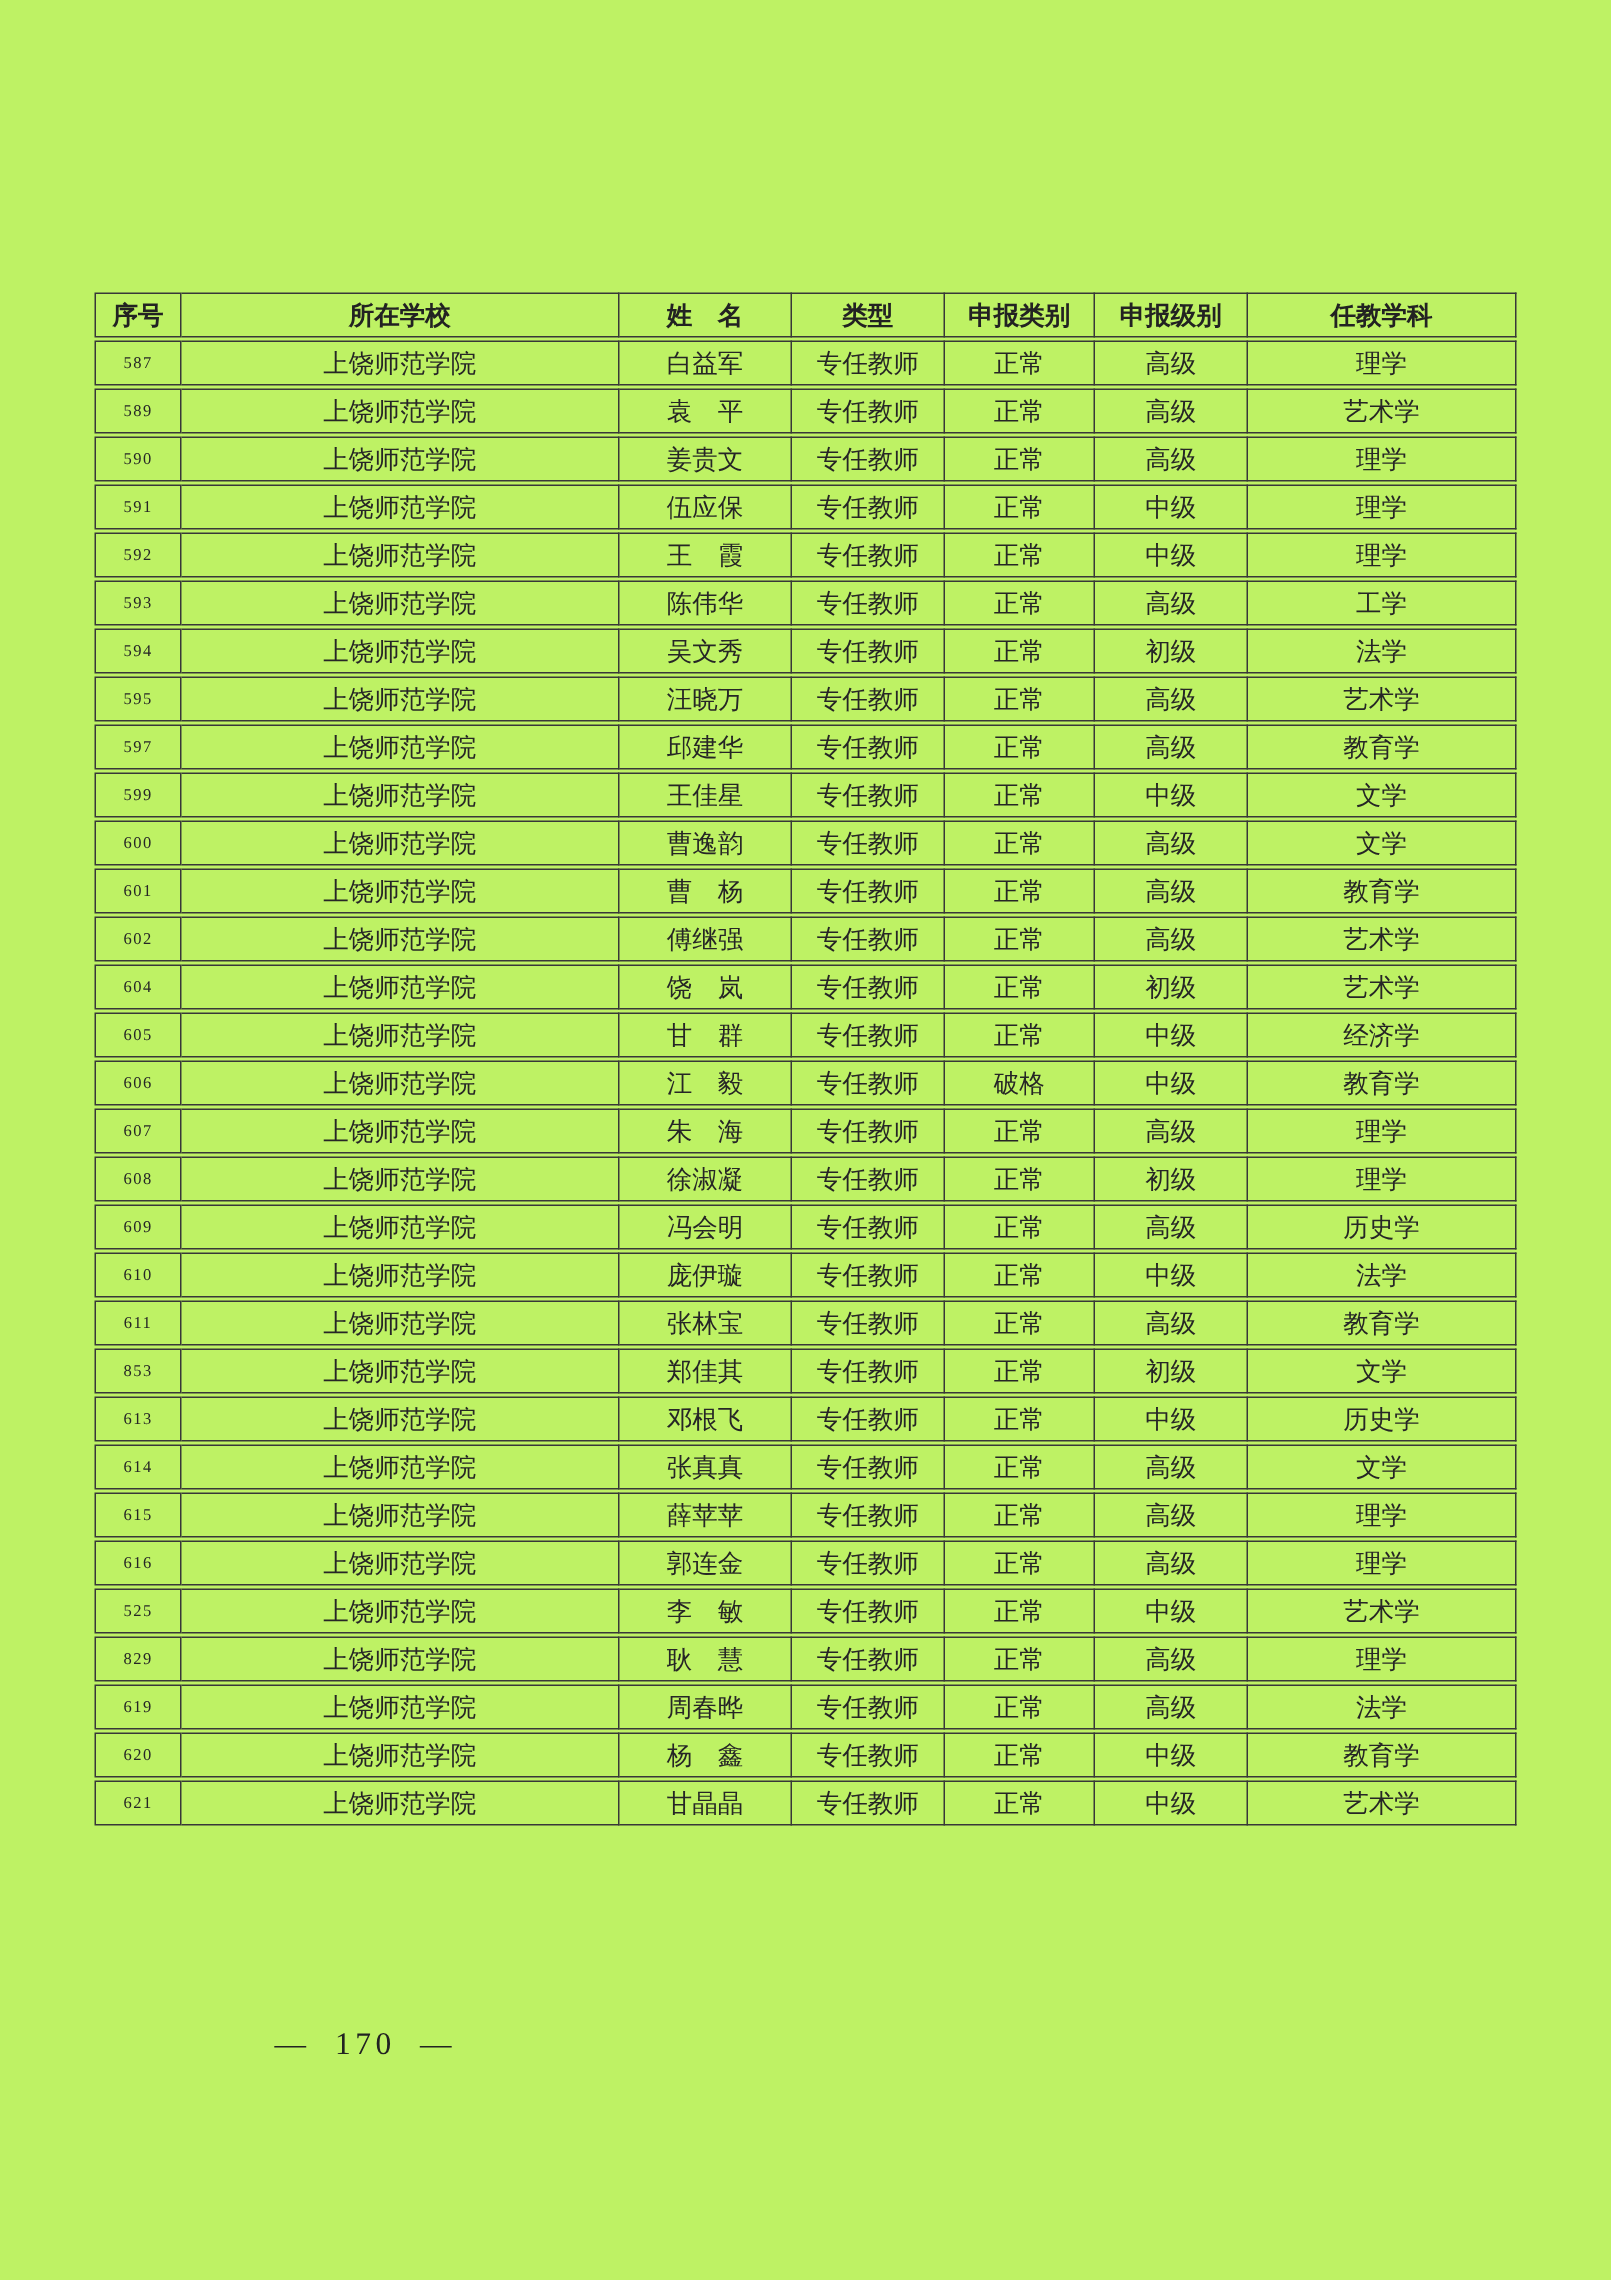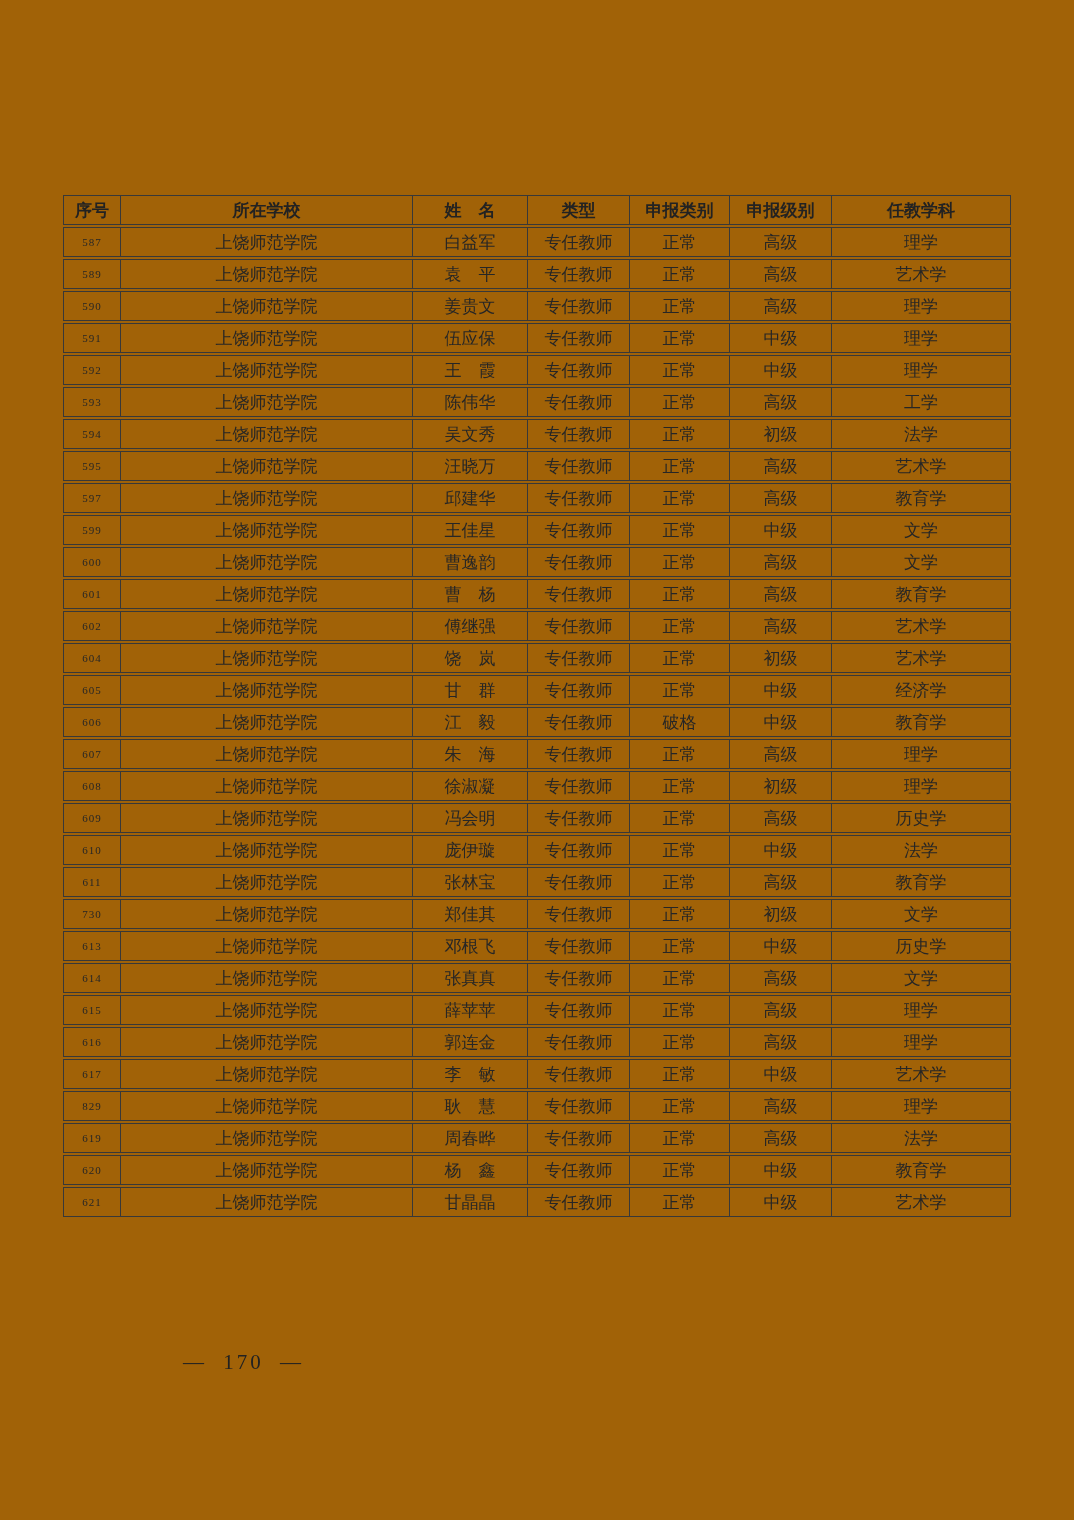--- a/index.html
+++ b/index.html
@@ -11,21 +11,21 @@
     width: 1074px;
     height: 1520px;
     position: relative;
     font-family: "Liberation Serif", "DejaVu Serif", serif;
     color: #1e1e1e;
     overflow: hidden;
   }
   .page {
     position: absolute;
     inset: 0;
-    background: #a16207;
+    background: #bef264;
     padding-left: 40px;
   }
   table.roster {
     position: absolute;
     left: 63px;
     top: 193px;
     width: 948px;
     table-layout: fixed;
     border-collapse: separate;
     border-spacing: 0 2px; 
@@ -283,21 +283,21 @@
         <tr>
           <td class="col-index">611</td>
           <td class="col-school">上饶师范学院</td>
           <td class="col-name">张林宝</td>
           <td class="col-type">专任教师</td>
           <td class="col-apply-category">正常</td>
           <td class="col-apply-level">高级</td>
           <td class="col-subject">教育学</td>
         </tr>
         <tr>
-          <td class="col-index">730</td>
+          <td class="col-index">853</td>
           <td class="col-school">上饶师范学院</td>
           <td class="col-name">郑佳其</td>
           <td class="col-type">专任教师</td>
           <td class="col-apply-category">正常</td>
           <td class="col-apply-level">初级</td>
           <td class="col-subject">文学</td>
         </tr>
         <tr>
           <td class="col-index">613</td>
           <td class="col-school">上饶师范学院</td>
@@ -328,21 +328,21 @@
         <tr>
           <td class="col-index">616</td>
           <td class="col-school">上饶师范学院</td>
           <td class="col-name">郭连金</td>
           <td class="col-type">专任教师</td>
           <td class="col-apply-category">正常</td>
           <td class="col-apply-level">高级</td>
           <td class="col-subject">理学</td>
         </tr>
         <tr>
-          <td class="col-index">617</td>
+          <td class="col-index">525</td>
           <td class="col-school">上饶师范学院</td>
           <td class="col-name">李　敏</td>
           <td class="col-type">专任教师</td>
           <td class="col-apply-category">正常</td>
           <td class="col-apply-level">中级</td>
           <td class="col-subject">艺术学</td>
         </tr>
         <tr>
           <td class="col-index">829</td>
           <td class="col-school">上饶师范学院</td>

